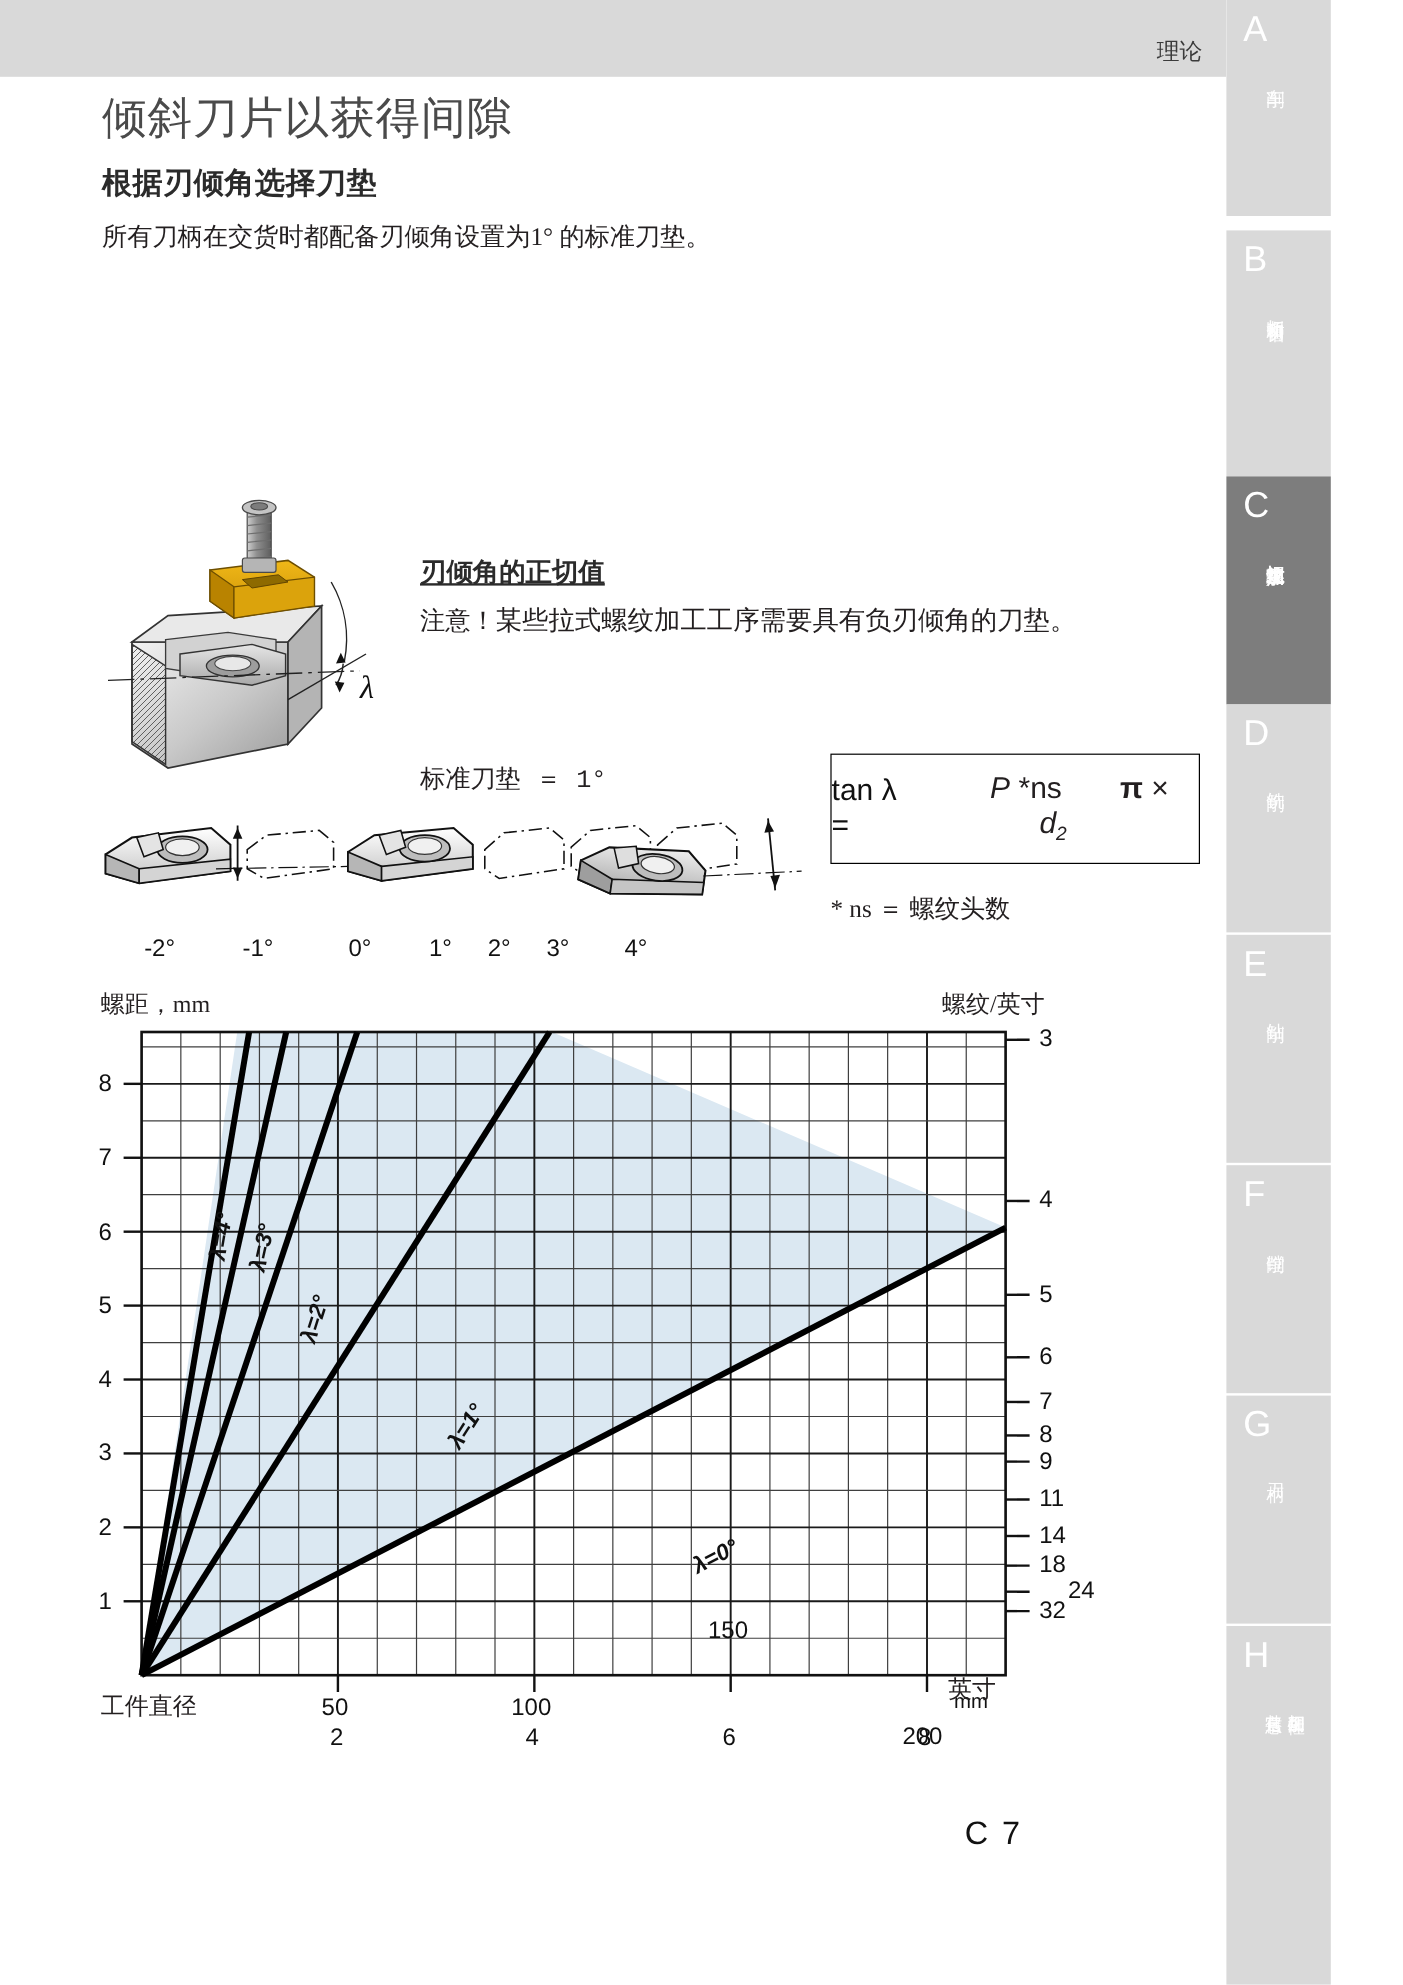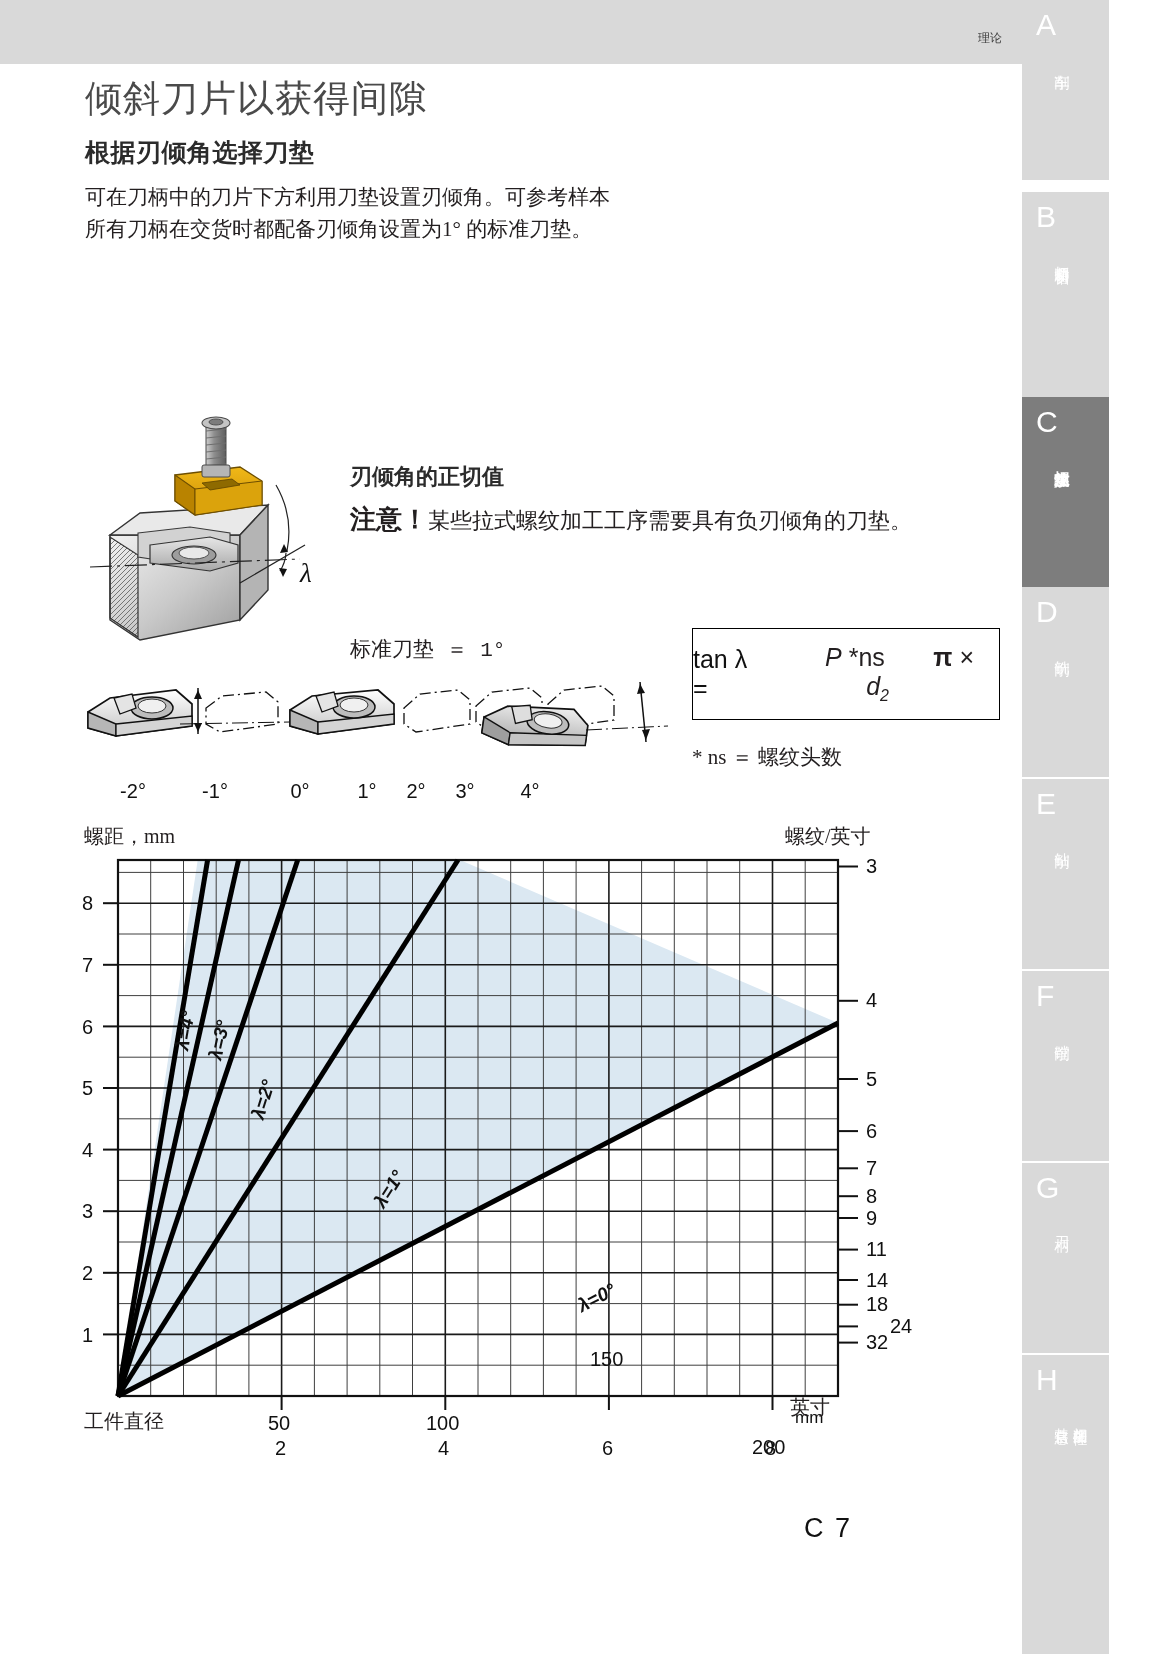--- a/index.html
+++ b/index.html
@@ -14,21 +14,21 @@
   .page{position:absolute;left:0;top:0;width:1169px;height:1654px;}
 
   
   .topbar{
     position:absolute;left:0;top:0;width:1022px;height:64px;
     background:#d9d9d9;
   }
   .topbar-label{
     position:absolute;right:20px;top:30px;
     font-family:"Liberation Serif", serif;
-    font-size:12px;color:#3b3b3b;
+    font-size:19px;color:#3b3b3b;
   }
 
   
   .sidebar{
     position:absolute;right:0;top:0;width:147px;height:1654px;
     background:#ffffff;
   }
   .tab{
     position:absolute;right:60px;width:87px;
     background:#d9d9d9;
@@ -69,28 +69,28 @@
     position:absolute;left:85px;top:182px;width:640px;
     font-family:"Liberation Serif", serif;
     font-size:21px;line-height:1.52;color:#231f20;
   }
   .body-text div{white-space:nowrap;}
 
   
   .tan-title{
     position:absolute;left:350px;top:462px;
     font-family:"Liberation Sans", sans-serif;
-    font-size:22px;font-weight:bold;color:#2b2b2b;
+    font-size:22px;font-weight:bold;color:#2b2b2b;text-decoration:underline;
   }
   .tan-note{
     position:absolute;left:350px;top:502px;
     font-family:"Liberation Serif", serif;
     font-size:22px;color:#231f20;white-space:nowrap;
   }
-  .tan-note b{font-family:"Liberation Sans", sans-serif;font-weight:bold;font-size:26px;}
+  .tan-note b{font-family:"Liberation Sans", sans-serif;font-weight:normal;font-size:21px;}
 
   
   .std-shim{
     position:absolute;left:350px;top:635px;
     font-family:Liberation Mono, monospace;
     font-size:21px;color:#231f20;white-space:nowrap;
   }
 
   
   .formula-box{
@@ -216,21 +216,20 @@
     </div>
 
   </div>
 
   <div class="content">
 
     <h1 class="title">倾斜刀片以获得间隙</h1>
     <h2 class="subtitle">根据刃倾角选择刀垫</h2>
 
     <div class="body-text">
-      <div>可在刀柄中的刀片下方利用刀垫设置刃倾角。可参考样本</div>
       <div>所有刀柄在交货时都配备刃倾角设置为1° 的标准刀垫。</div>
     </div>
 
     <svg style="position:absolute;left:90px;top:405px;" width="270" height="245" viewBox="0 0 270 245">
       <defs>
         <linearGradient id="gMetal" x1="0" y1="0" x2="1" y2="1">
           <stop offset="0%" stop-color="#f2f2f2"></stop>
             <stop offset="55%" stop-color="#c9c9c9"></stop>
             <stop offset="100%" stop-color="#9d9d9d"></stop>
         </linearGradient>

